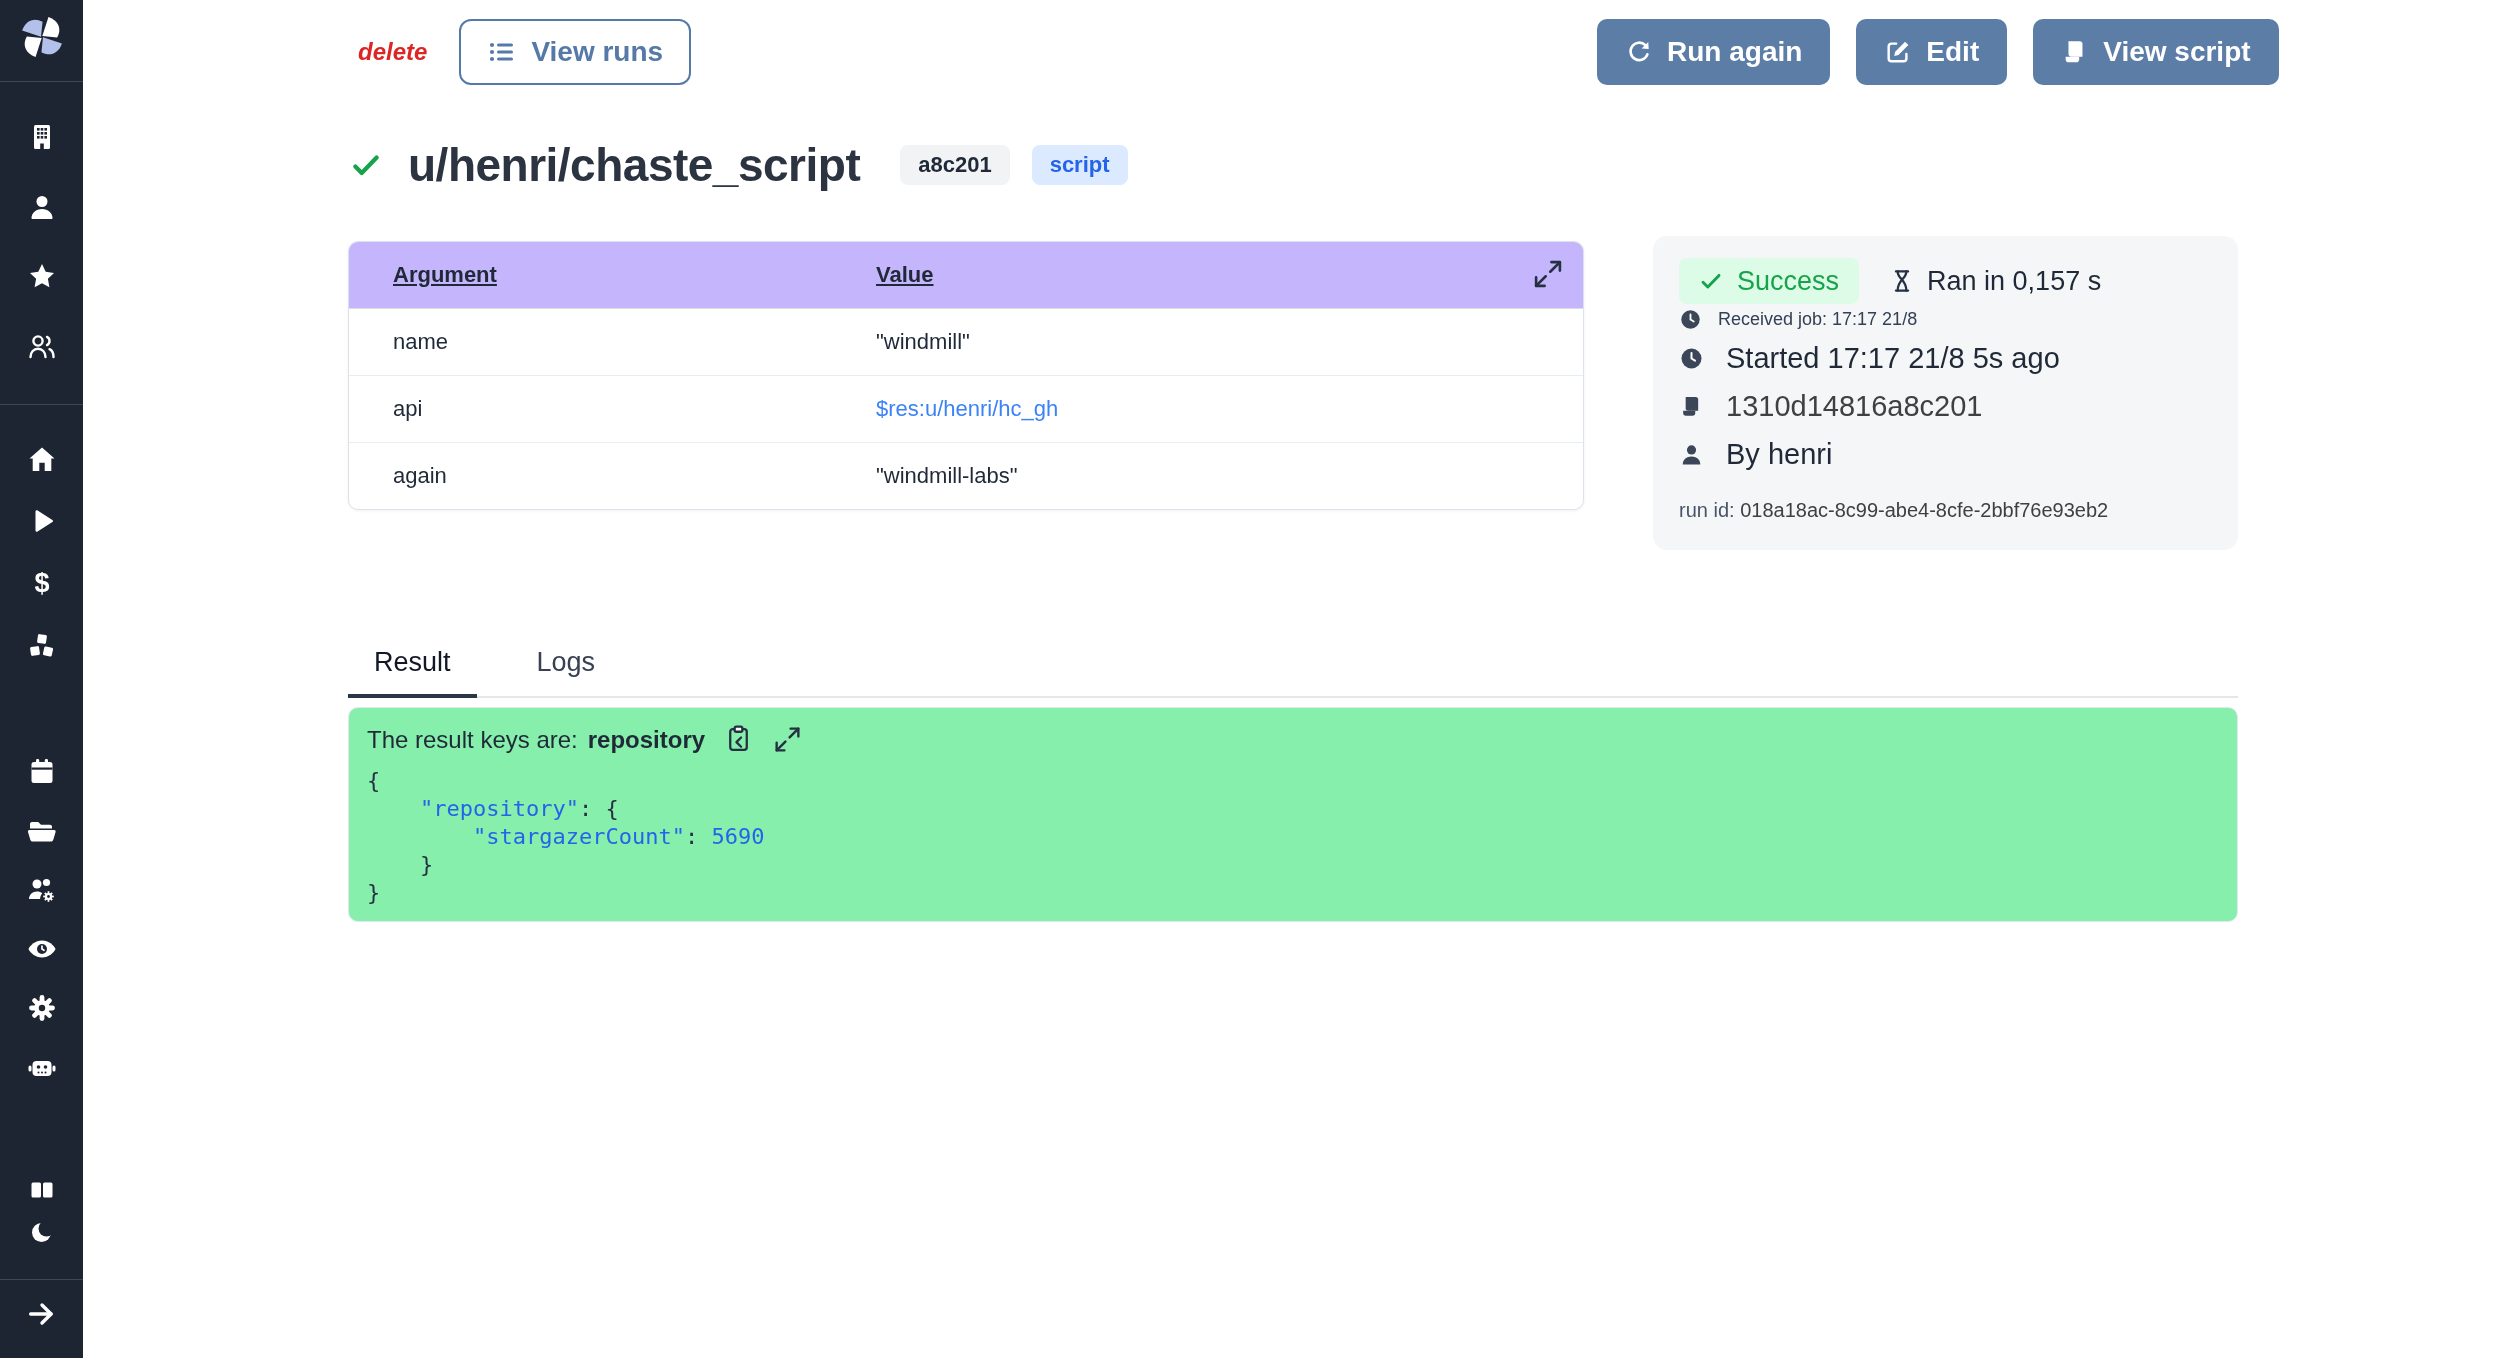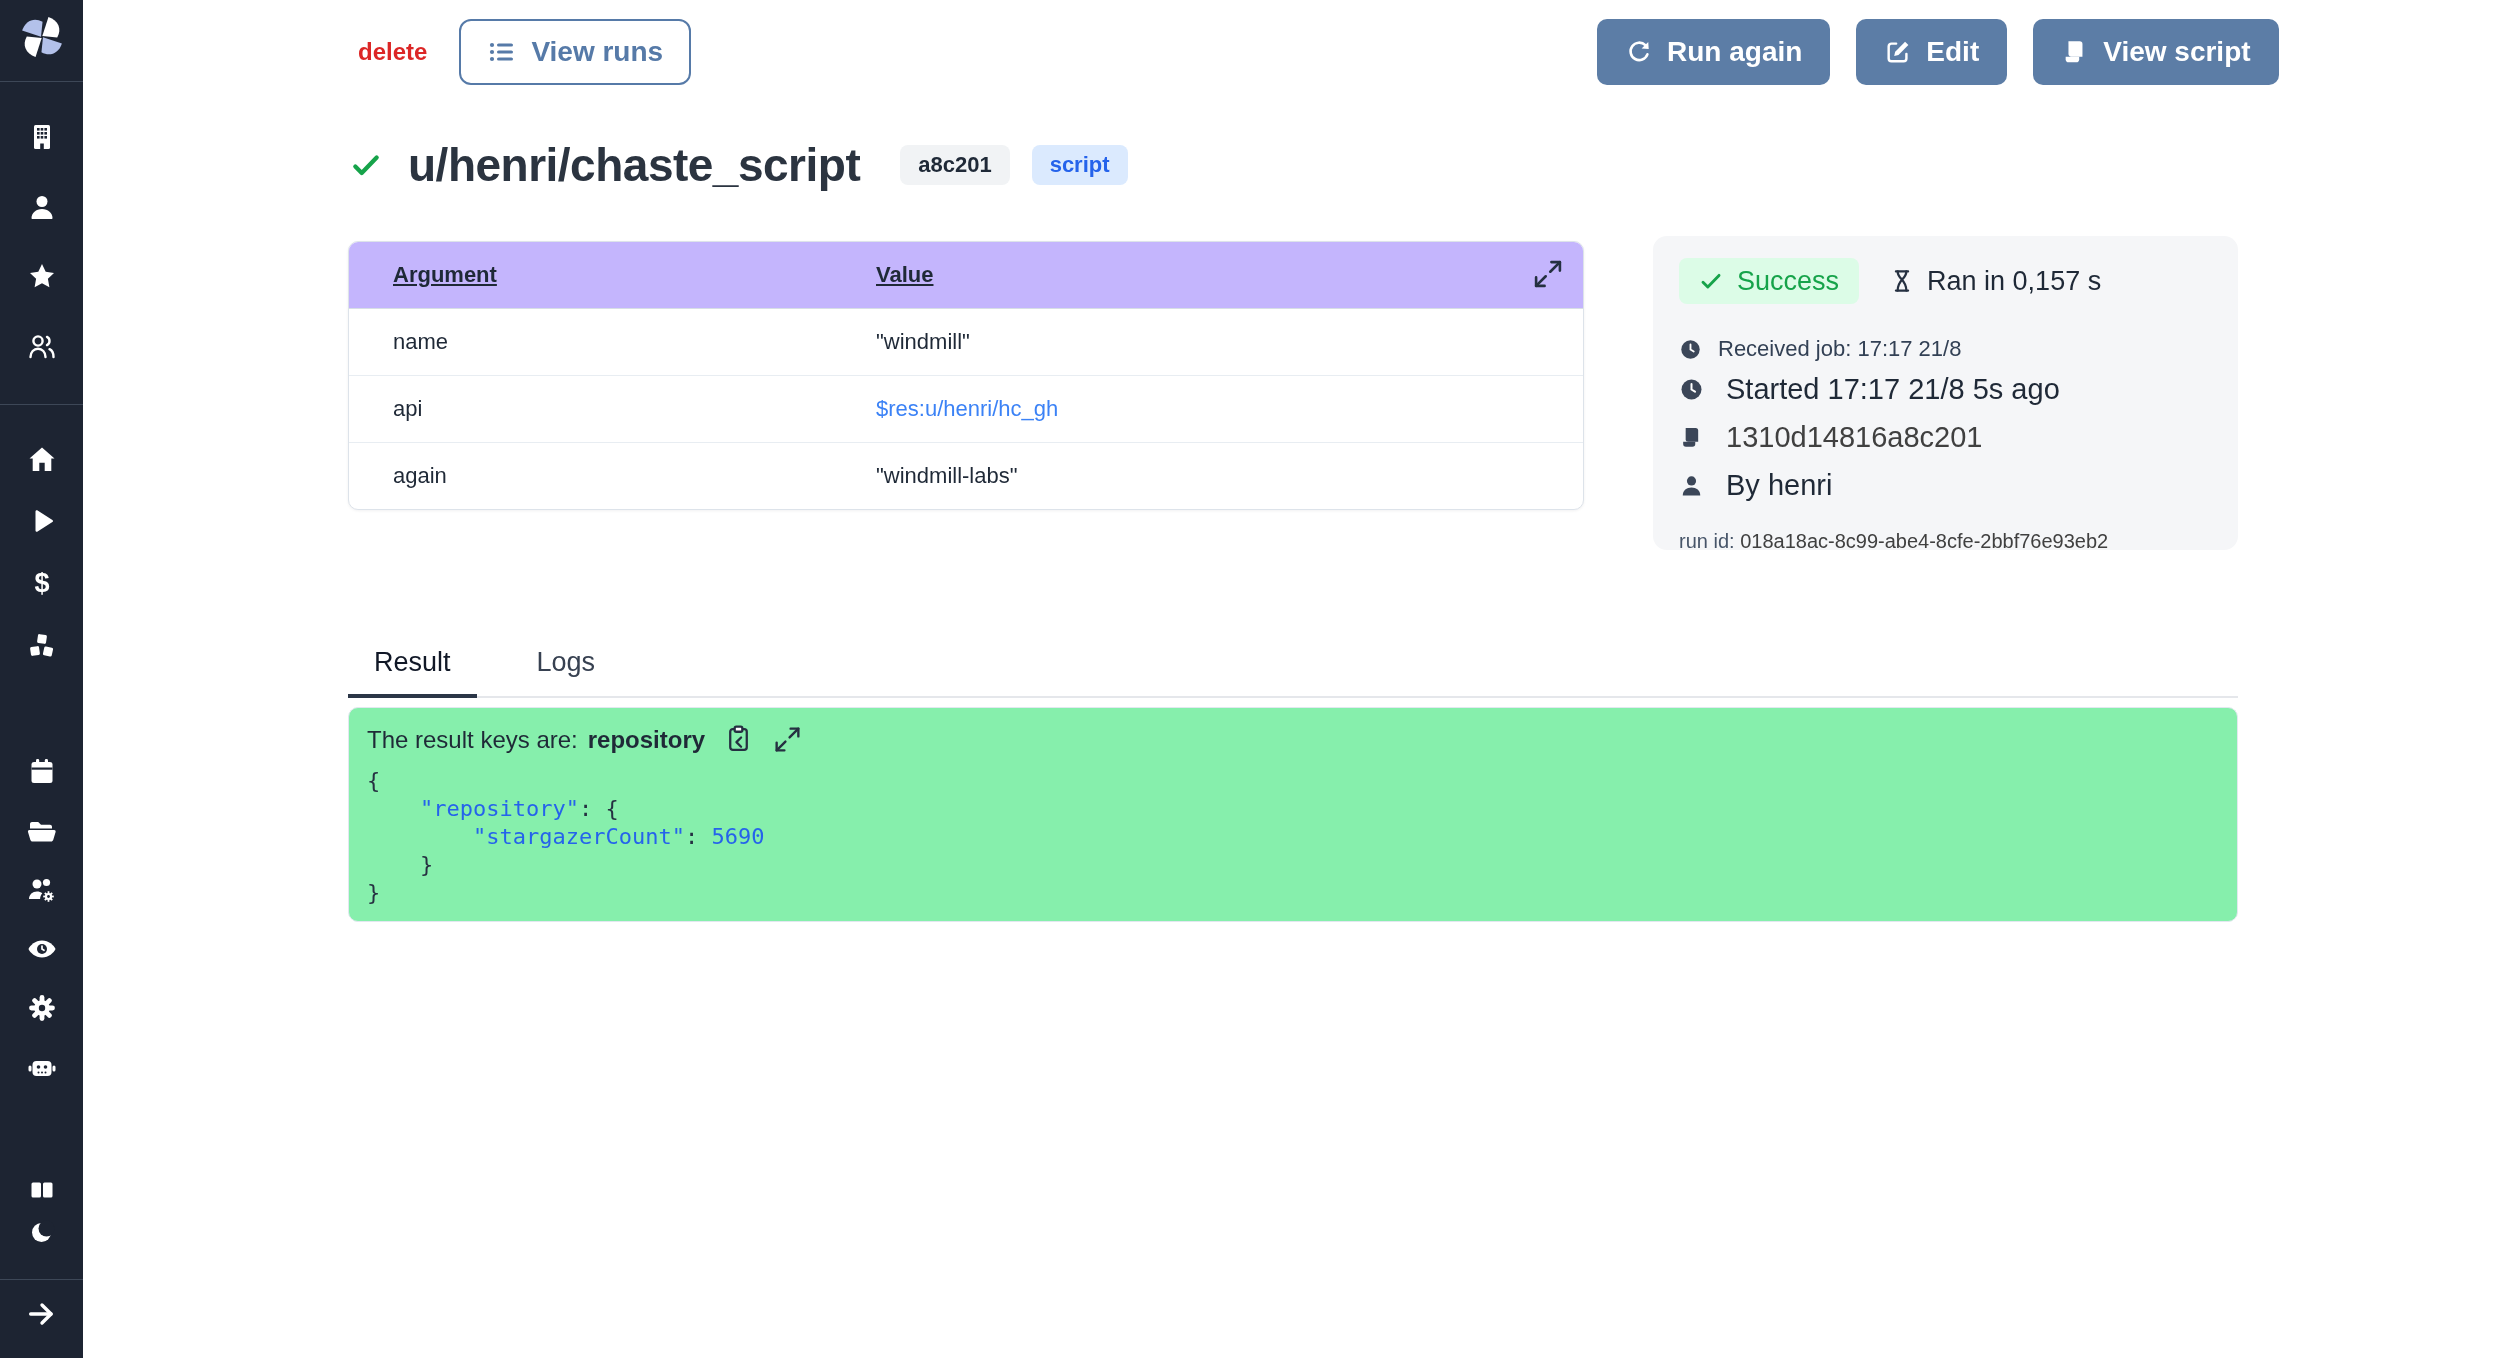--- a/index.html
+++ b/index.html
@@ -7,21 +7,21 @@
        font-family:"Liberation Sans",sans-serif;color:#1f2937;}
 
   
   .sidebar{position:absolute;left:0;top:0;width:83px;height:1358px;background:#1d2432;}
   .sb-logo{position:absolute;left:50%;top:14px;transform:translateX(-50%);width:46px;height:46px;cursor:pointer;}
   .sb-icon{position:absolute;left:50%;transform:translateX(-50%);width:30px;height:30px;cursor:pointer;}
   .sb-divider{position:absolute;left:0;width:100%;height:1px;background:rgba(148,163,184,.28);}
 
   
   .toolbar-left{position:absolute;left:358px;top:19px;height:66px;display:flex;align-items:center;gap:32px;}
-  .delete-link{color:#dc2626;font-weight:700;font-size:24px;cursor:pointer;}
+  .delete-link{color:#dc2626;font-weight:700;font-size:24px;cursor:pointer;font-style:italic;}
   .btn-outline{display:flex;align-items:center;gap:14px;height:66px;padding:0 26px;background:#fff;
       border:2px solid #567aa8;border-radius:12px;color:#567aa8;font-size:28px;font-weight:600;
       font-family:inherit;cursor:pointer;}
   .toolbar-right{position:absolute;left:1597px;top:19px;display:flex;gap:26px;}
   .btn-primary{display:flex;align-items:center;gap:14px;height:66px;padding:0 28px;background:#5c7da6;
       border:none;border-radius:10px;color:#fff;font-size:28px;font-weight:600;font-family:inherit;cursor:pointer;}
   .btn-primary svg,.btn-outline svg{flex:0 0 auto;}
 
   
   .title-row{position:absolute;left:350px;top:138px;display:flex;align-items:center;}
@@ -45,21 +45,21 @@
   .val-link{color:#3b82f6;font-weight:500;cursor:pointer;}
   .table-expand{position:absolute;right:18px;top:15px;width:34px;height:34px;cursor:pointer;}
 
   
   .info-panel{position:absolute;left:1653px;top:236px;width:585px;height:314px;background:#f5f6f8;
       border-radius:14px;box-sizing:border-box;padding:22px 26px;}
   .ip-row1{display:flex;align-items:center;gap:30px;}
   .status-badge{display:inline-flex;align-items:center;gap:14px;height:46px;padding:0 20px;
       background:#dcfce7;border-radius:8px;color:#16a34a;font-size:27px;font-weight:400;}
   .duration{display:flex;align-items:center;gap:12px;font-size:27px;color:#1f2937;text-align:center;}
-  .ip-small{margin-top:32px;display:flex;align-items:center;gap:16px;font-size:22px;color:#334155;}
+  .ip-small{margin-top:4px;display:flex;align-items:center;gap:16px;font-size:18px;color:#334155;}
   .ip-line{margin-top:6px;display:flex;align-items:center;gap:22px;font-size:29px;color:#1f2937;height:42px;}
   .ip-link{color:#404040;cursor:pointer;}
   .ip-runid{margin-top:24px;font-size:20px;color:#475569;}
   .ip-runid .ip-link{font-size:20px;}
 
   
   .tabs-row{position:absolute;left:348px;top:641px;width:1890px;display:flex;gap:34px;
       border-bottom:2px solid #e5e7eb;}
   .tab{padding:6px 26px 16px 26px;font-size:27px;color:#374151;cursor:pointer;margin-bottom:-2px;}
   .tab.active{color:#111827;font-weight:500;border-bottom:4px solid #2b3647;}

